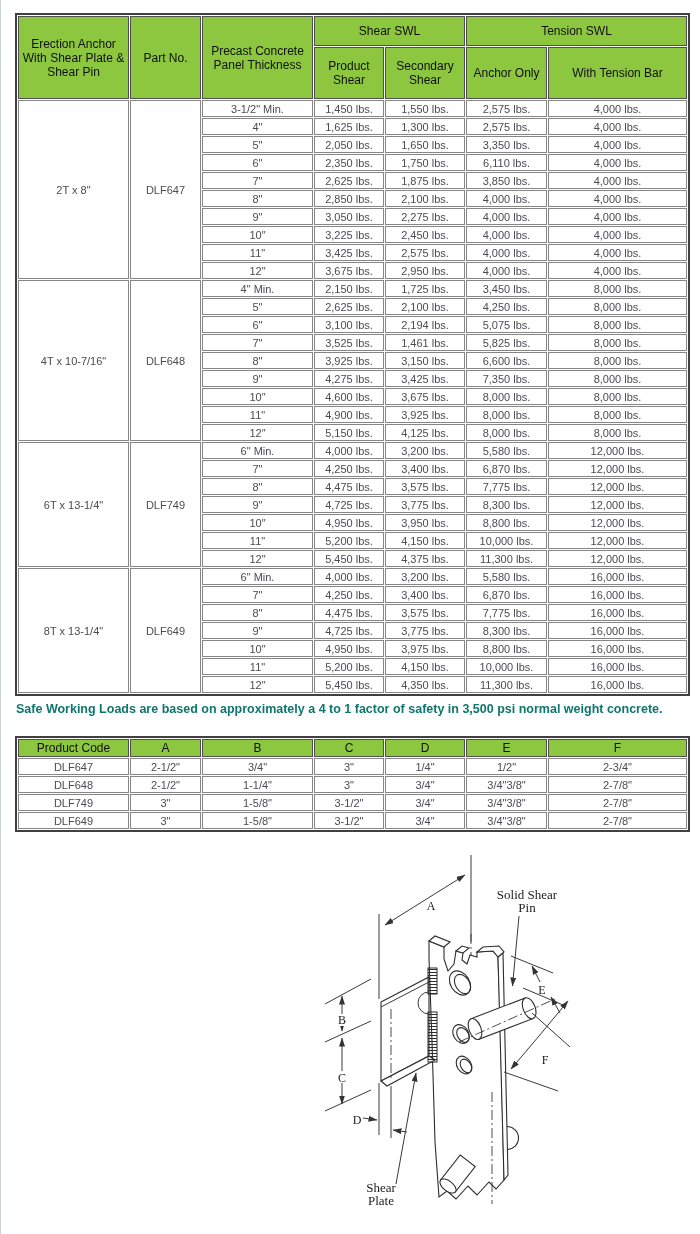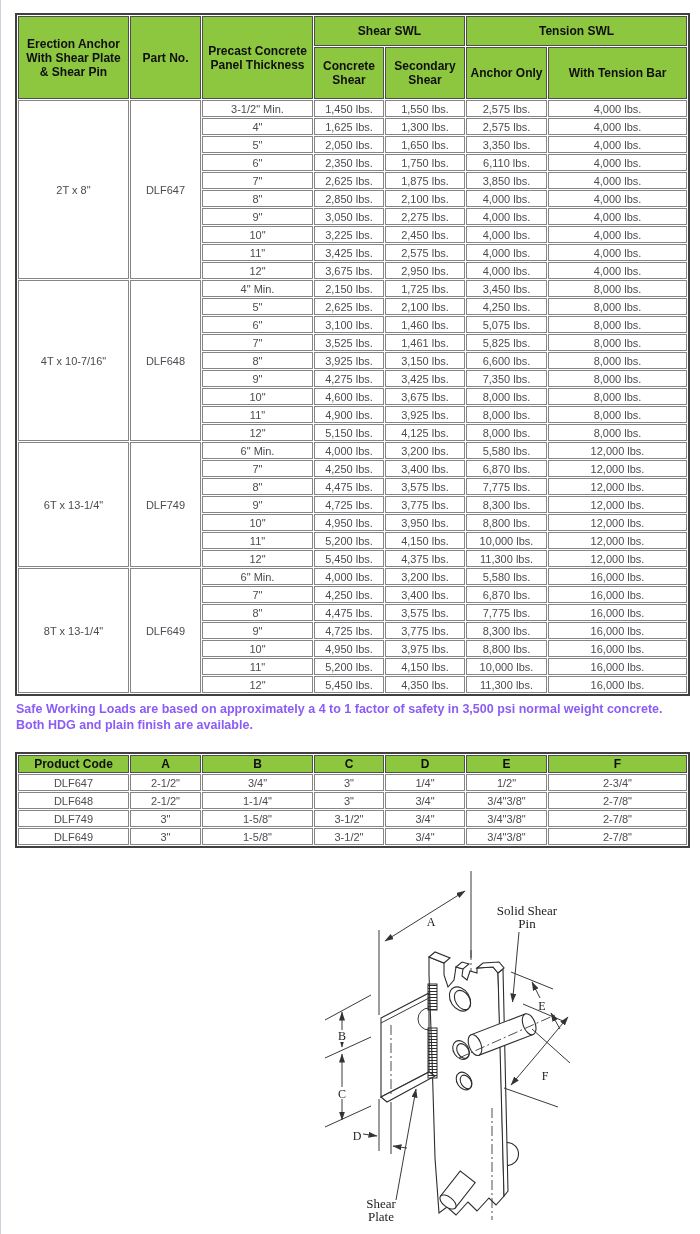--- a/index.html
+++ b/index.html
@@ -1,27 +1,27 @@
 <!DOCTYPE html>
 <html><head>
 <meta charset="utf-8">
 <style>
   html,body{margin:0;padding:0;}
   body{width:700px;height:1234px;overflow:hidden;background:#ffffff;font-family:"Liberation Sans",sans-serif;}
   .page{box-sizing:border-box;width:700px;height:1234px;padding:13px 13px 0 14px;border-left:1px solid #ccd2dc;position:relative;}
 
   table.grid{border-collapse:separate;border-spacing:1px;border:2px solid #404040;table-layout:fixed;width:673px;background:#fff;}
-  table.grid th{background:#8dc63f;border:1px solid #4f4f4f;font-size:12px;font-weight:bold;color:#101010;text-align:center;vertical-align:middle;padding:1px 3px;}
+  table.grid th{background:#8dc63f;border:1px solid #4f4f4f;font-size:12px;font-weight:normal;color:#101010;text-align:center;vertical-align:middle;padding:1px 3px;}
   table.grid td{border:1px solid #868686;font-size:11px;color:#4b4b52;text-align:center;vertical-align:middle;padding:1px 2px;height:13px;white-space:nowrap;overflow:hidden;}
   #load-table thead tr.group-row th{height:26px;}
   #load-table thead tr.sub-row th{height:48px;}
   #dim-table th{height:14px;}
   #dim-table td{height:13px;}
 
-  .note{font-size:12.5px;font-weight:bold;color:#8b5cf6;line-height:16px;margin:5px 0 0 1px;}
+  .note{font-size:12.5px;font-weight:bold;color:#0f766e;line-height:16px;margin:5px 0 0 1px;}
   .note.gap-below{margin-bottom:19px;}
   .note .nline{display:block;}
 
   .diagram{position:relative;height:396px;}
   .diagram svg{position:absolute;left:286px;top:10px;}
   .dwg-ln{stroke:#3a3a3a;stroke-width:1;fill:none;}
   .dwg-body{stroke:#2d2d2d;stroke-width:1.1;fill:#ffffff;}
   .dwg-thr{stroke:#2d2d2d;stroke-width:1;}
   .dwg-hole{stroke:#2d2d2d;stroke-width:1.1;fill:none;}
   .dwg-cl{stroke:#3a3a3a;stroke-width:0.9;fill:none;stroke-dasharray:10 3 2 3;}
@@ -45,21 +45,21 @@
     </colgroup>
     <thead>
       <tr class="group-row">
         <th rowspan="2">Erection Anchor With Shear Plate &amp; Shear Pin</th>
         <th rowspan="2">Part No.</th>
         <th rowspan="2">Precast Concrete Panel Thickness</th>
         <th colspan="2">Shear SWL</th>
         <th colspan="2">Tension SWL</th>
       </tr>
       <tr class="sub-row">
-        <th>Concrete Shear</th>
+        <th>Product Shear</th>
         <th>Secondary Shear</th>
         <th>Anchor Only</th>
         <th>With Tension Bar</th>
       </tr>
     </thead>
     <tbody id="load-tbody">
         <tr>
           <td rowspan="10">2T x 8"</td>
           <td rowspan="10">DLF647</td>
           <td>3-1/2" Min.</td>
@@ -143,21 +143,21 @@
         <tr>
           <td>5"</td>
           <td>2,625 lbs.</td>
           <td>2,100 lbs.</td>
           <td>4,250 lbs.</td>
           <td>8,000 lbs.</td>
         </tr>
         <tr>
           <td>6"</td>
           <td>3,100 lbs.</td>
-          <td>1,460 lbs.</td>
+          <td>2,194 lbs.</td>
           <td>5,075 lbs.</td>
           <td>8,000 lbs.</td>
         </tr>
         <tr>
           <td>7"</td>
           <td>3,525 lbs.</td>
           <td>1,461 lbs.</td>
           <td>5,825 lbs.</td>
           <td>8,000 lbs.</td>
         </tr>
@@ -296,21 +296,20 @@
           <td>5,450 lbs.</td>
           <td>4,350 lbs.</td>
           <td>11,300 lbs.</td>
           <td>16,000 lbs.</td>
         </tr>
       </tbody>
   </table>
 
   <div class="note gap-below">
     <span class="nline">Safe Working Loads are based on approximately a 4 to 1 factor of safety in 3,500 psi normal weight concrete.</span>
-    <span class="nline">Both HDG and plain finish are available.</span>
   </div>
 
   <table class="grid" id="dim-table">
     <colgroup>
       <col style="width:111px">
         <col style="width:71px">
         <col style="width:111px">
       <col style="width:70px">
         <col style="width:80px">
         <col style="width:81px">

